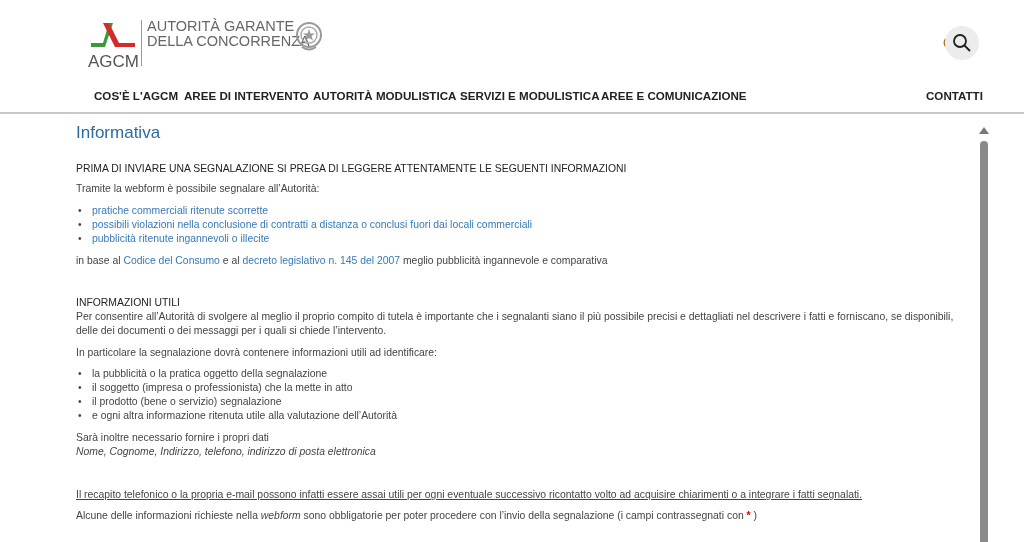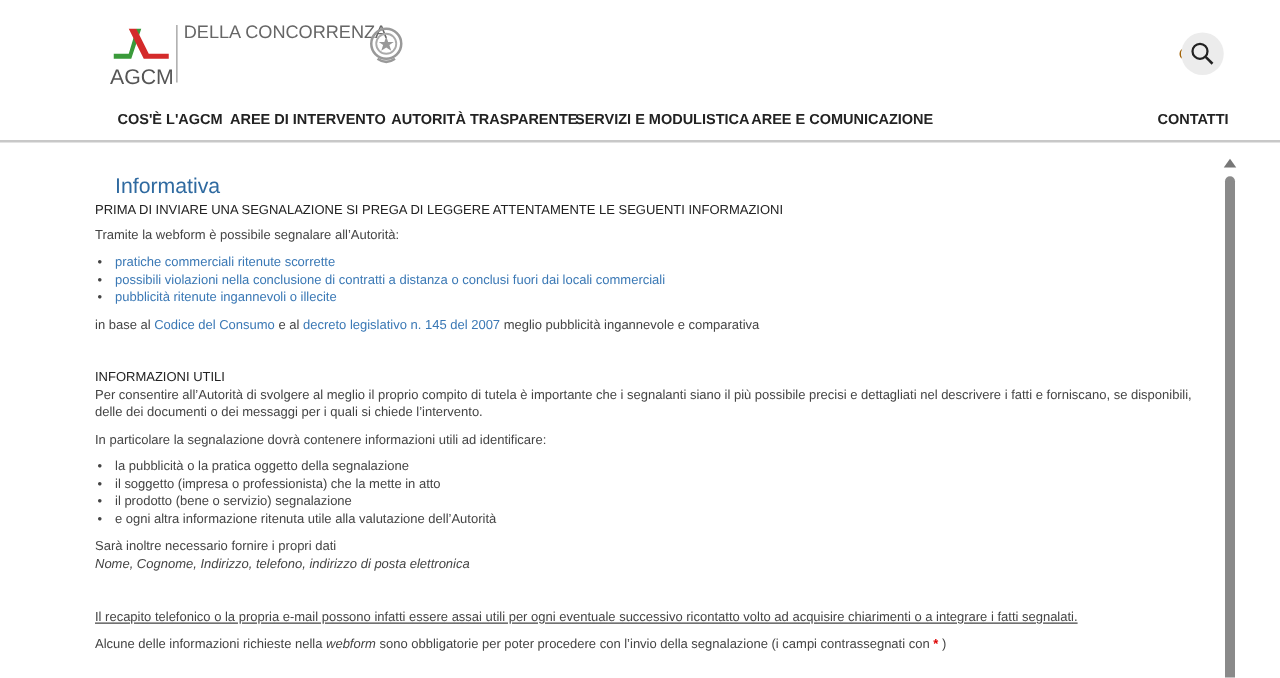--- a/index.html
+++ b/index.html
@@ -29,47 +29,48 @@
 <body>
 
 <div class="header">
   <svg class="logo" viewBox="0 0 56 52">
     <path d="M4 26 L16 26 L22 6 L26 6 L18 30 L4 30 Z" fill="#3a9a3a"></path>
     <path d="M16 6 L22 6 L32 26 L48 26 L48 30 L28 30 Z" fill="#d42a2a"></path>
     <text x="1" y="50" font-family="Liberation Sans, sans-serif" font-size="17" fill="#555">AGCM</text>
   </svg>
   <div class="logo-divider"></div>
   <div class="org-name">
+    <div>AUTORITÀ GARANTE</div>
     <div>DELLA CONCORRENZA</div>
   </div>
   <svg class="emblem" viewBox="0 0 30 32">
     <circle cx="15" cy="15" r="12" fill="none" stroke="#999" stroke-width="2"></circle>
     <circle cx="15" cy="15" r="8" fill="none" stroke="#aaa" stroke-width="1.5"></circle>
     <polygon points="15,9 16.5,13.5 21,13.5 17.5,16 19,20.5 15,18 11,20.5 12.5,16 9,13.5 13.5,13.5" fill="#999"></polygon>
     <path d="M8 27 Q15 32 22 27" fill="none" stroke="#999" stroke-width="2"></path>
   </svg>
   <span class="search-label">Cerca</span>
   <div class="search-btn">
     <svg width="20" height="20" viewBox="0 0 20 20">
       <circle cx="8" cy="8" r="6" fill="none" stroke="#222" stroke-width="1.8"></circle>
       <line x1="12.5" y1="12.5" x2="18" y2="18" stroke="#222" stroke-width="2"></line>
     </svg>
   </div>
   <nav class="nav">
     <a style="left:94px">COS'È L'AGCM</a>
     <a style="left:184px">AREE DI INTERVENTO</a>
-    <a style="left:313px">AUTORITÀ TRASPARENTE</a>
+    <a style="left:313px">AUTORITÀ MODULISTICA</a>
     <a style="left:460px">SERVIZI E MODULISTICA</a>
     <a style="left:601px">AREE E COMUNICAZIONE</a>
     <a style="left:926px">CONTATTI</a>
   </nav>
 </div>
 
 <main class="content">
-  <h1 class="title" style="margin:16px">Informativa</h1>
+  <h1 class="title" style="margin:0">Informativa</h1>
 
   <div class="p bold" style="top:45px">PRIMA DI INVIARE UNA SEGNALAZIONE SI PREGA DI LEGGERE ATTENTAMENTE LE SEGUENTI INFORMAZIONI</div>
   <div class="p" style="top:65px">Tramite la webform è possibile segnalare all’Autorità:</div>
 
   <a class="bullet link" style="top:87px">pratiche commerciali ritenute scorrette</a>
   <a class="bullet link" style="top:101px">possibili violazioni nella conclusione di contratti a distanza o conclusi fuori dai locali commerciali</a>
   <a class="bullet link" style="top:115px">pubblicità ritenute ingannevoli o illecite</a>
 
   <div class="p" style="top:137px">
     <span>in base al </span><a class="link">Codice del Consumo</a><span> e al </span><a class="link">decreto legislativo n. 145 del 2007</a><span> meglio pubblicità ingannevole e comparativa</span>

